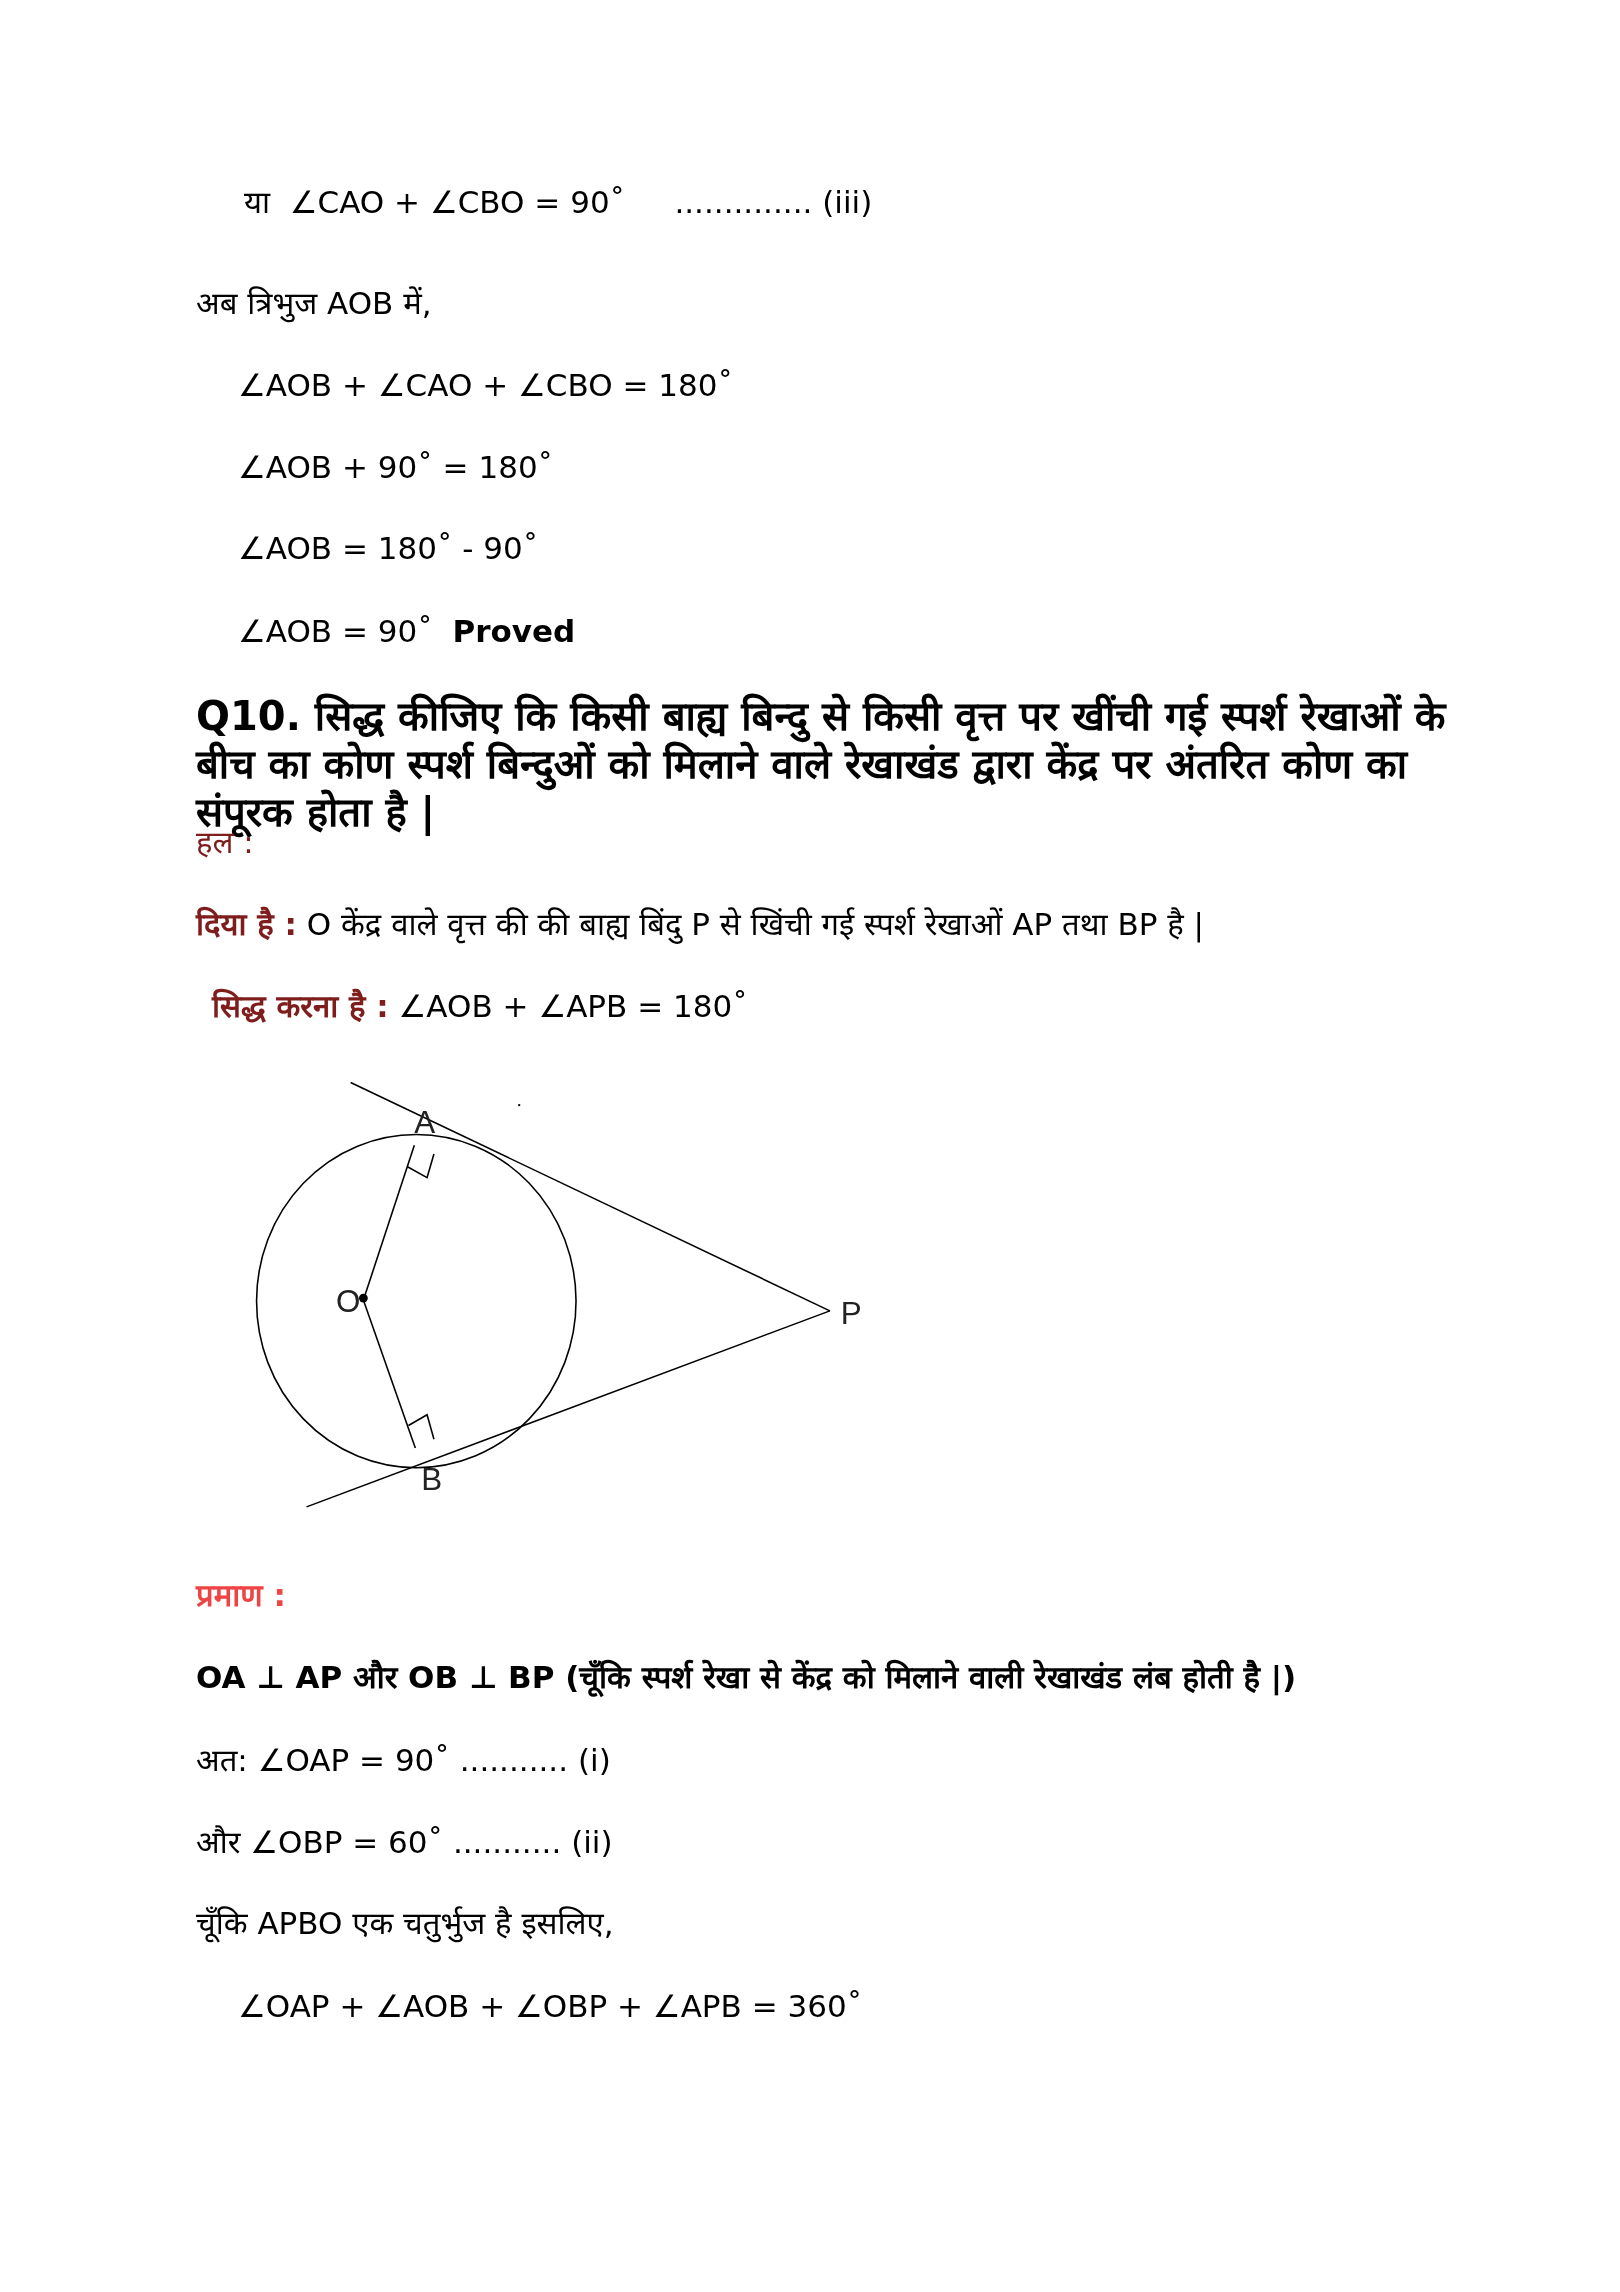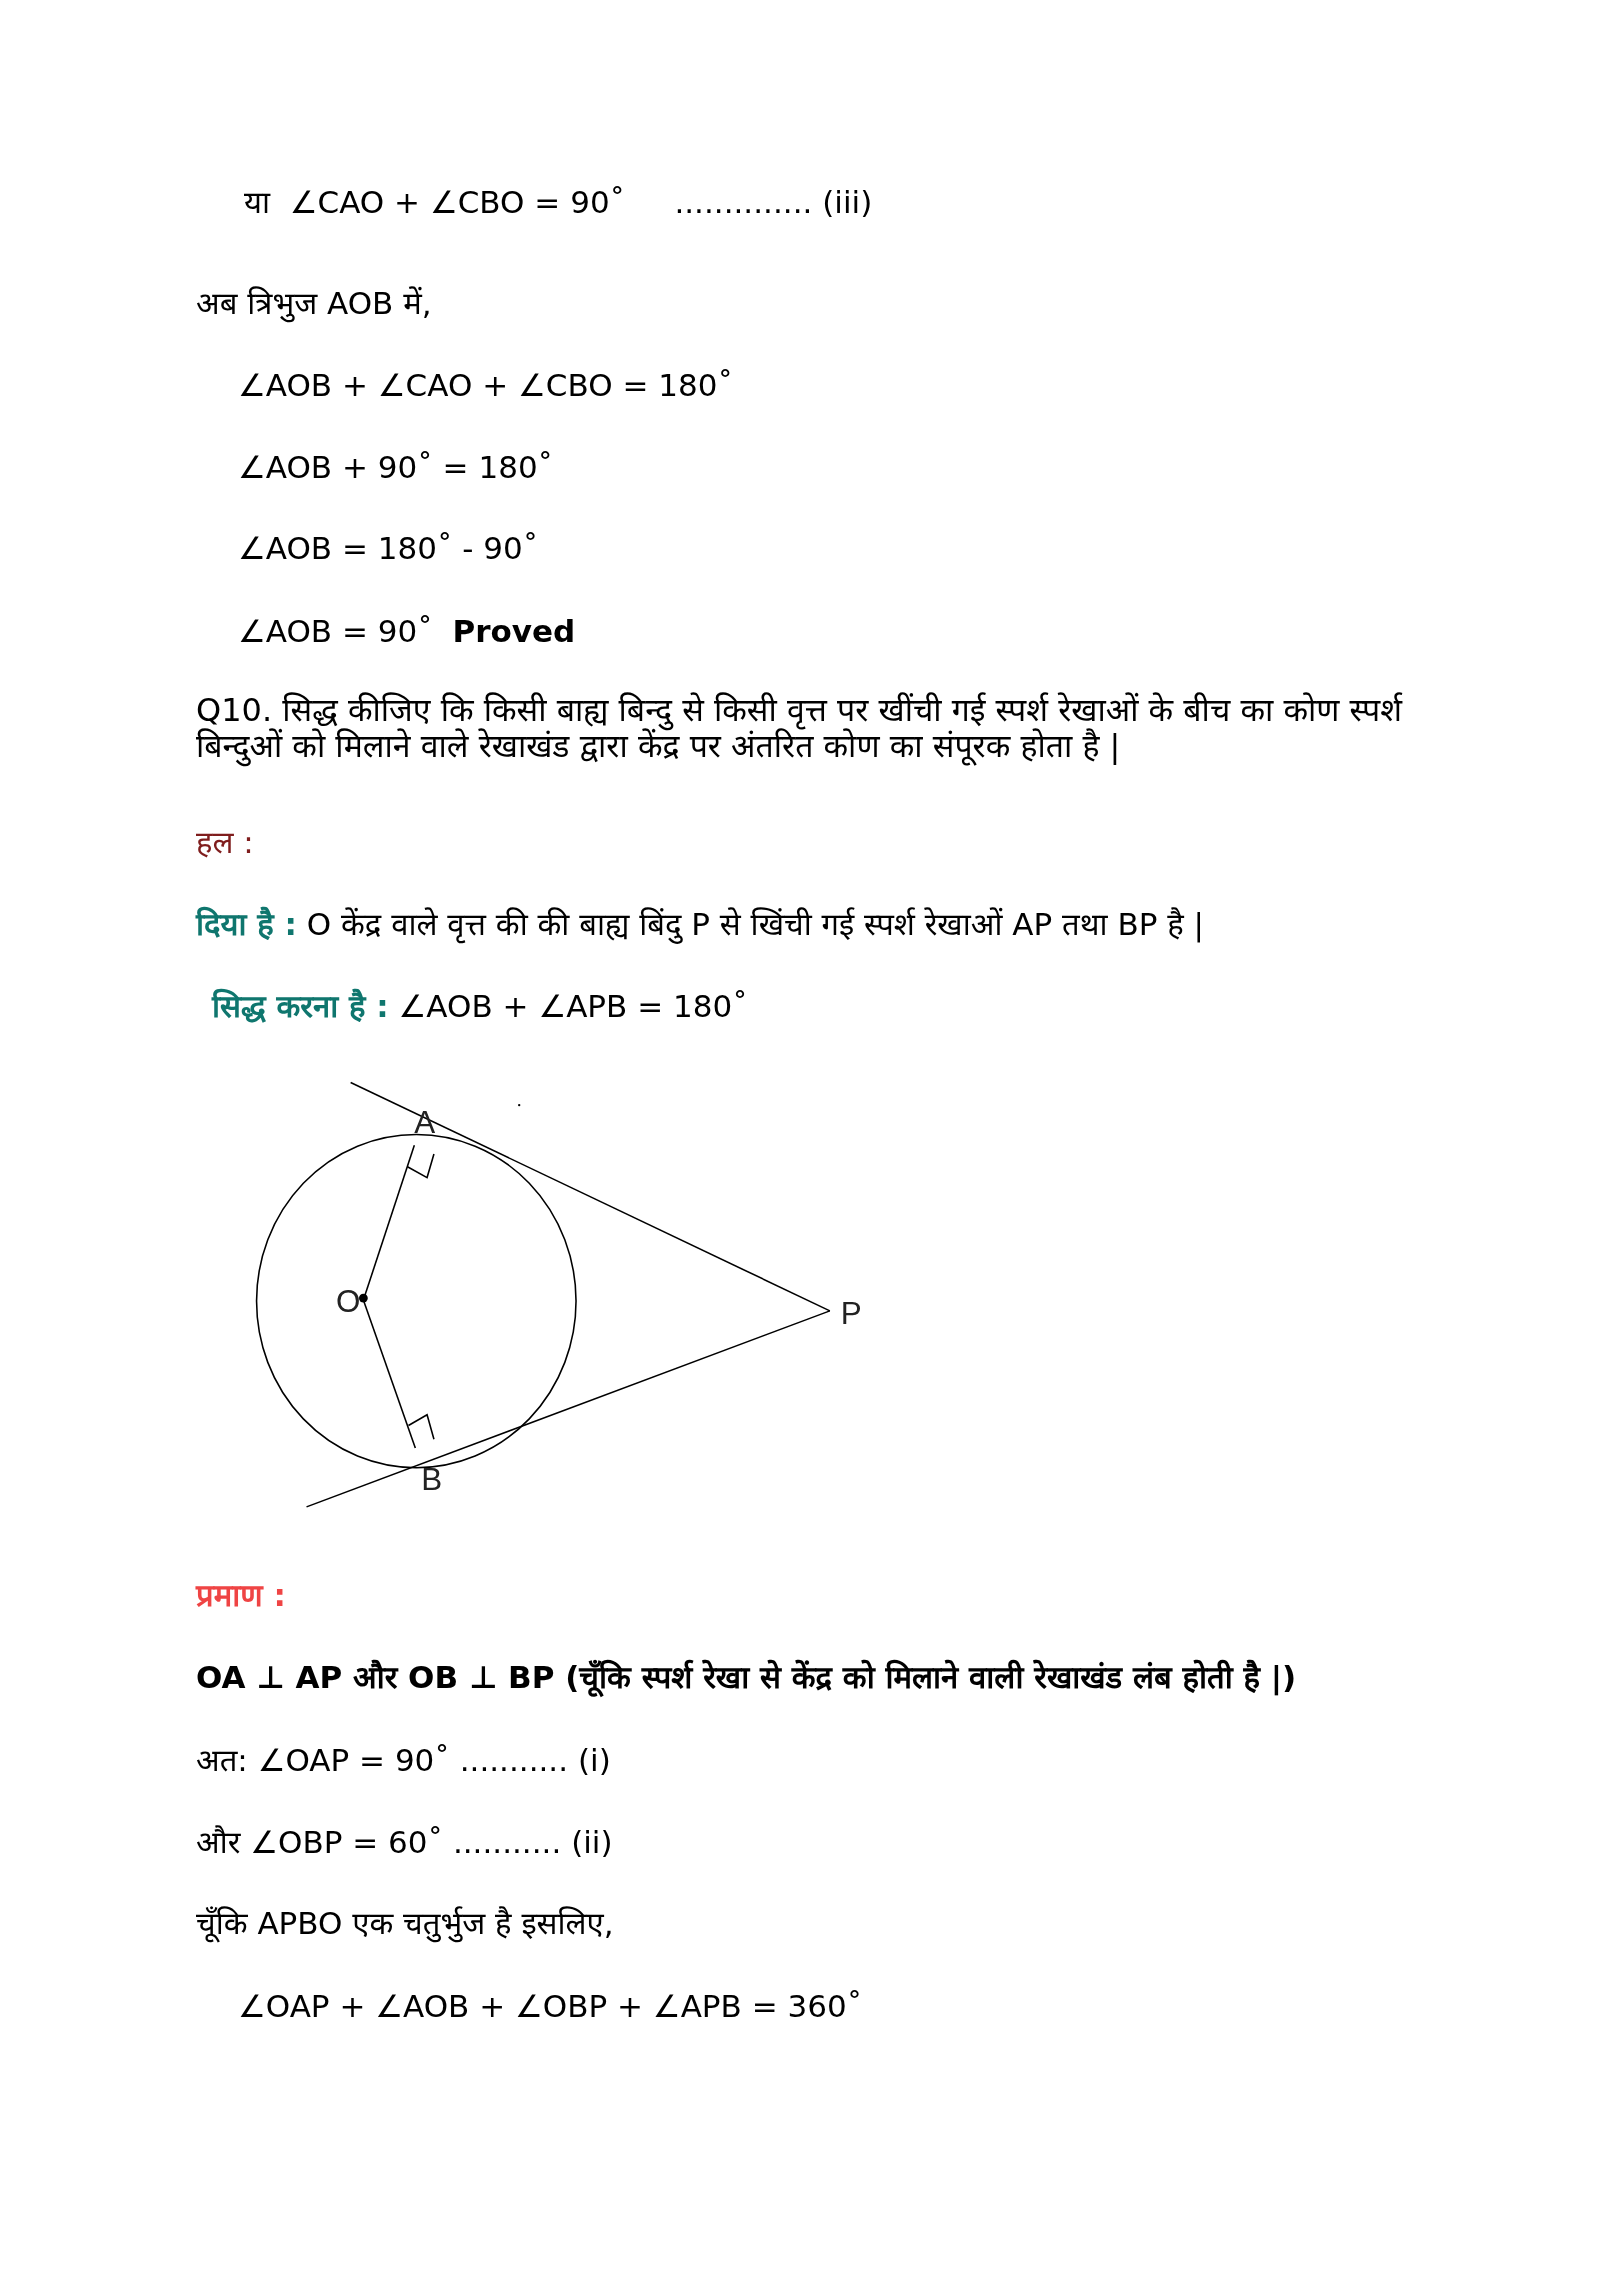--- a/index.html
+++ b/index.html
@@ -21,27 +21,27 @@
       font-size: 31px;
       line-height: 39px;
       white-space: nowrap;
     }
     .indent { left: 238px; }
     .bold { font-weight: bold; }
     .q-title {
       position: absolute;
       left: 196px;
       top: 692px;
-      font-size: 32px;
-      line-height: 36px;
-      font-weight: normal;
+      font-size: 40px;
+      line-height: 48px;
+      font-weight: bold;
       width: 1274px;
     }
     .red { color: #7f1d1d; font-weight: normal; }
-    .blue { color: #0f766e; font-weight: bold; }
+    .blue { color: #7f1d1d; font-weight: bold; }
     .teal { color: #ef4444; font-weight: bold; }
     .diagram {
       position: absolute;
       left: 235px;
       top: 1059px;
       width: 686px;
       height: 490px;
     }
     .diagram text {
       font-family: "Liberation Sans", sans-serif;

